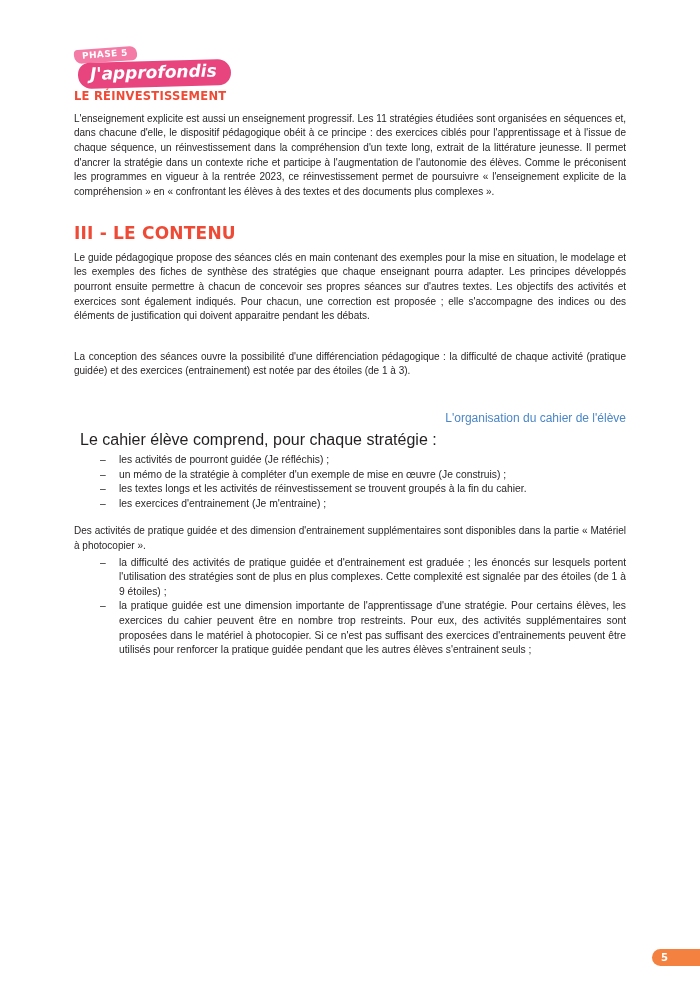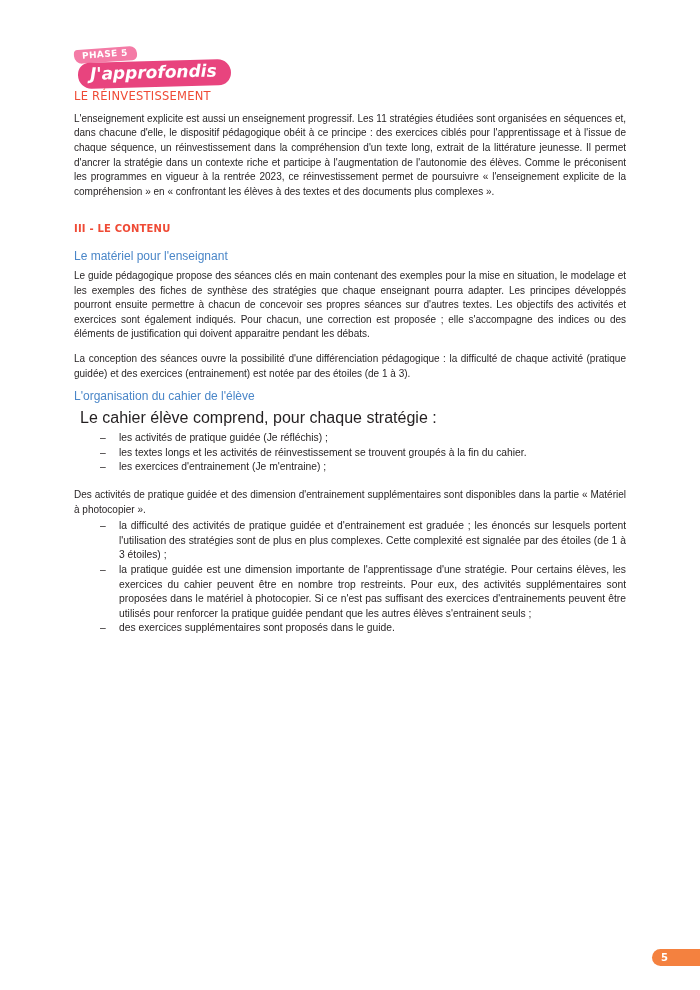--- a/index.html
+++ b/index.html
@@ -64,55 +64,56 @@
   .content {
     position: absolute;
     left: 74px;
     top: 90px;
     width: 552px;
   }
 
   h2.red-head {
     color: #ef4a35;
     font-size: 11.5px;
-    font-weight: normal;
+    font-weight: bold;
     letter-spacing: 0.25px;
     margin: 0 0 8px 0;
     line-height: 1.2;
     font-family: "DejaVu Sans", sans-serif;
   }
   h1.section-head {
     color: #ef4a35;
-    font-size: 10px;
+    font-size: 17px;
     font-weight: bold;
     letter-spacing: 0.2px;
     margin: 24px 0 7px 0;
     line-height: 1.2;
     font-family: "DejaVu Sans", sans-serif;
   }
   h3.blue-head {
     color: #4a86c8;
     font-size: 12px;
     font-weight: normal;
     margin: 14px 0 4px 0;
     line-height: 1.3;
   }
   h3.blue-head.tight {
-    margin-top: 8px;
+    margin-top: 32px;
+    text-align: right;
   }
 
   p.body {
     font-size: 10px;
     line-height: 14.6px;
     text-align: justify;
     margin: 0 0 0 0;
     hyphens: none;
   }
   p.body + p.body {
-    margin-top: 10px;
+    margin-top: 26px;
   }
   p.lead {
     font-size: 16px;
     line-height: 14.6px;
     margin: 6px;
   }
 
   ul.dash-list {
     list-style: none;
     margin: 2px 0 0 0;
@@ -166,37 +167,36 @@
     <div class="phase-pill">J'approfondis</div>
   </div>
 
   <div class="content">
 
     <h2 class="red-head">LE RÉINVESTISSEMENT</h2>
     <p class="body">L'enseignement explicite est aussi un enseignement progressif. Les 11 stratégies étudiées sont organisées en séquences et, dans chacune d'elle, le dispositif pédagogique obéit à ce principe : des exercices ciblés pour l'apprentissage et à l'issue de chaque séquence, un réinvestissement dans la compréhension d'un texte long, extrait de la littérature jeunesse. Il permet d'ancrer la stratégie dans un contexte riche et participe à l'augmentation de l'autonomie des élèves. Comme le préconisent les programmes en vigueur à la rentrée 2023, ce réinvestissement permet de poursuivre « l'enseignement explicite de la compréhension » en « confrontant les élèves à des textes et des documents plus complexes ».</p>
 
     <h1 class="section-head">III - LE CONTENU</h1>
 
-    <h3 class="blue-head">Le matériel pour l'enseignant</h3>
     <p class="body">Le guide pédagogique propose des séances clés en main contenant des exemples pour la mise en situation, le modelage et les exemples des fiches de synthèse des stratégies que chaque enseignant pourra adapter. Les principes développés pourront ensuite permettre à chacun de concevoir ses propres séances sur d'autres textes. Les objectifs des activités et exercices sont également indiqués. Pour chacun, une correction est proposée ; elle s'accompagne des indices ou des éléments de justification qui doivent apparaitre pendant les débats.</p>
     <p class="body">La conception des séances ouvre la possibilité d'une différenciation pédagogique : la difficulté de chaque activité (pratique guidée) et des exercices (entrainement) est notée par des étoiles (de 1 à 3).</p>
 
     <h3 class="blue-head tight">L'organisation du cahier de l'élève</h3>
     <p class="lead">Le cahier élève comprend, pour chaque stratégie :</p>
     <ul class="dash-list">
-      <li>les activités de pratique guidée (Je réfléchis) ;</li>
+      <li>les activités de pourront guidée (Je réfléchis) ;</li>
+      <li>un mémo de la stratégie à compléter d'un exemple de mise en œuvre (Je construis) ;</li>
       <li>les textes longs et les activités de réinvestissement se trouvent groupés à la fin du cahier.</li>
       <li>les exercices d'entrainement (Je m'entraine) ;</li>
     </ul>
     <div class="gap-md"></div>
     <p class="body">Des activités de pratique guidée et des dimension d'entrainement supplémentaires sont disponibles dans la partie « Matériel à photocopier ».</p>
 
     <ul class="dash-list spaced">
-      <li>la difficulté des activités de pratique guidée et d'entrainement est graduée ; les énoncés sur lesquels portent l'utilisation des stratégies sont de plus en plus complexes. Cette complexité est signalée par des étoiles (de 1 à 3 étoiles) ;</li>
+      <li>la difficulté des activités de pratique guidée et d'entrainement est graduée ; les énoncés sur lesquels portent l'utilisation des stratégies sont de plus en plus complexes. Cette complexité est signalée par des étoiles (de 1 à 9 étoiles) ;</li>
       <li>la pratique guidée est une dimension importante de l'apprentissage d'une stratégie. Pour certains élèves, les exercices du cahier peuvent être en nombre trop restreints. Pour eux, des activités supplémentaires sont proposées dans le matériel à photocopier. Si ce n'est pas suffisant des exercices d'entrainements peuvent être utilisés pour renforcer la pratique guidée pendant que les autres élèves s'entrainent seuls ;</li>
-      <li>des exercices supplémentaires sont proposés dans le guide.</li>
     </ul>
 
   </div>
 
   <div class="page-number">5</div>
 
 </div>
 
 </body></html>

